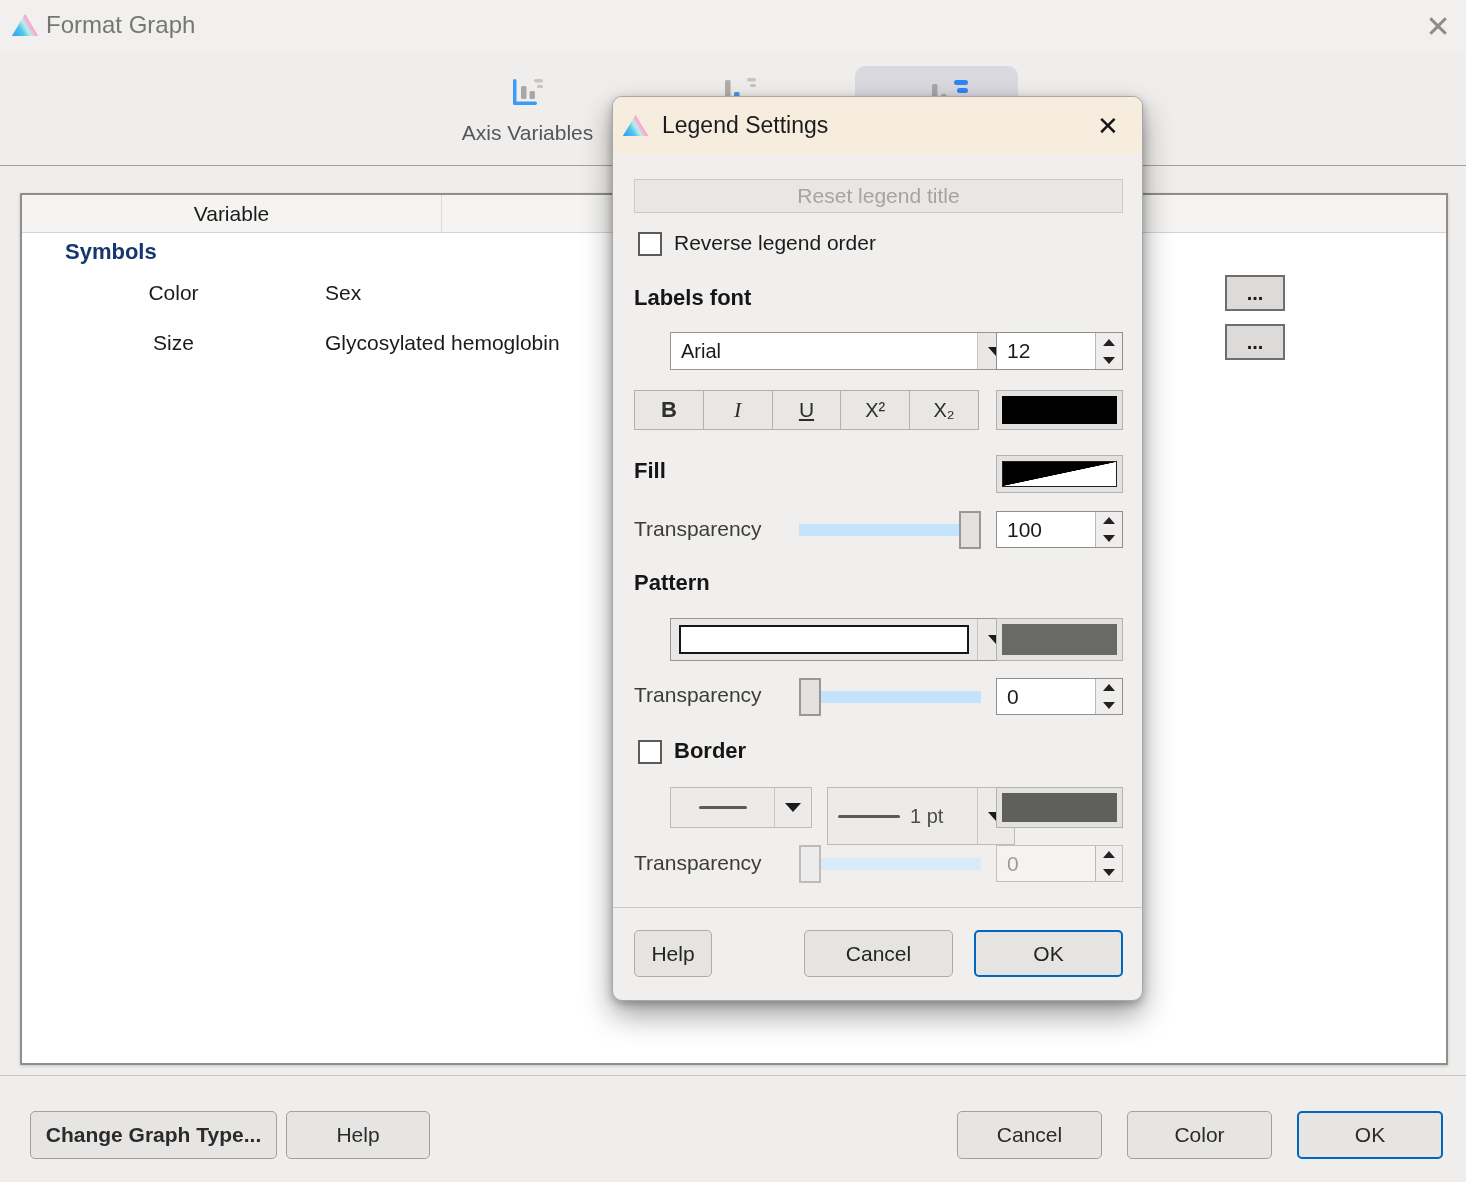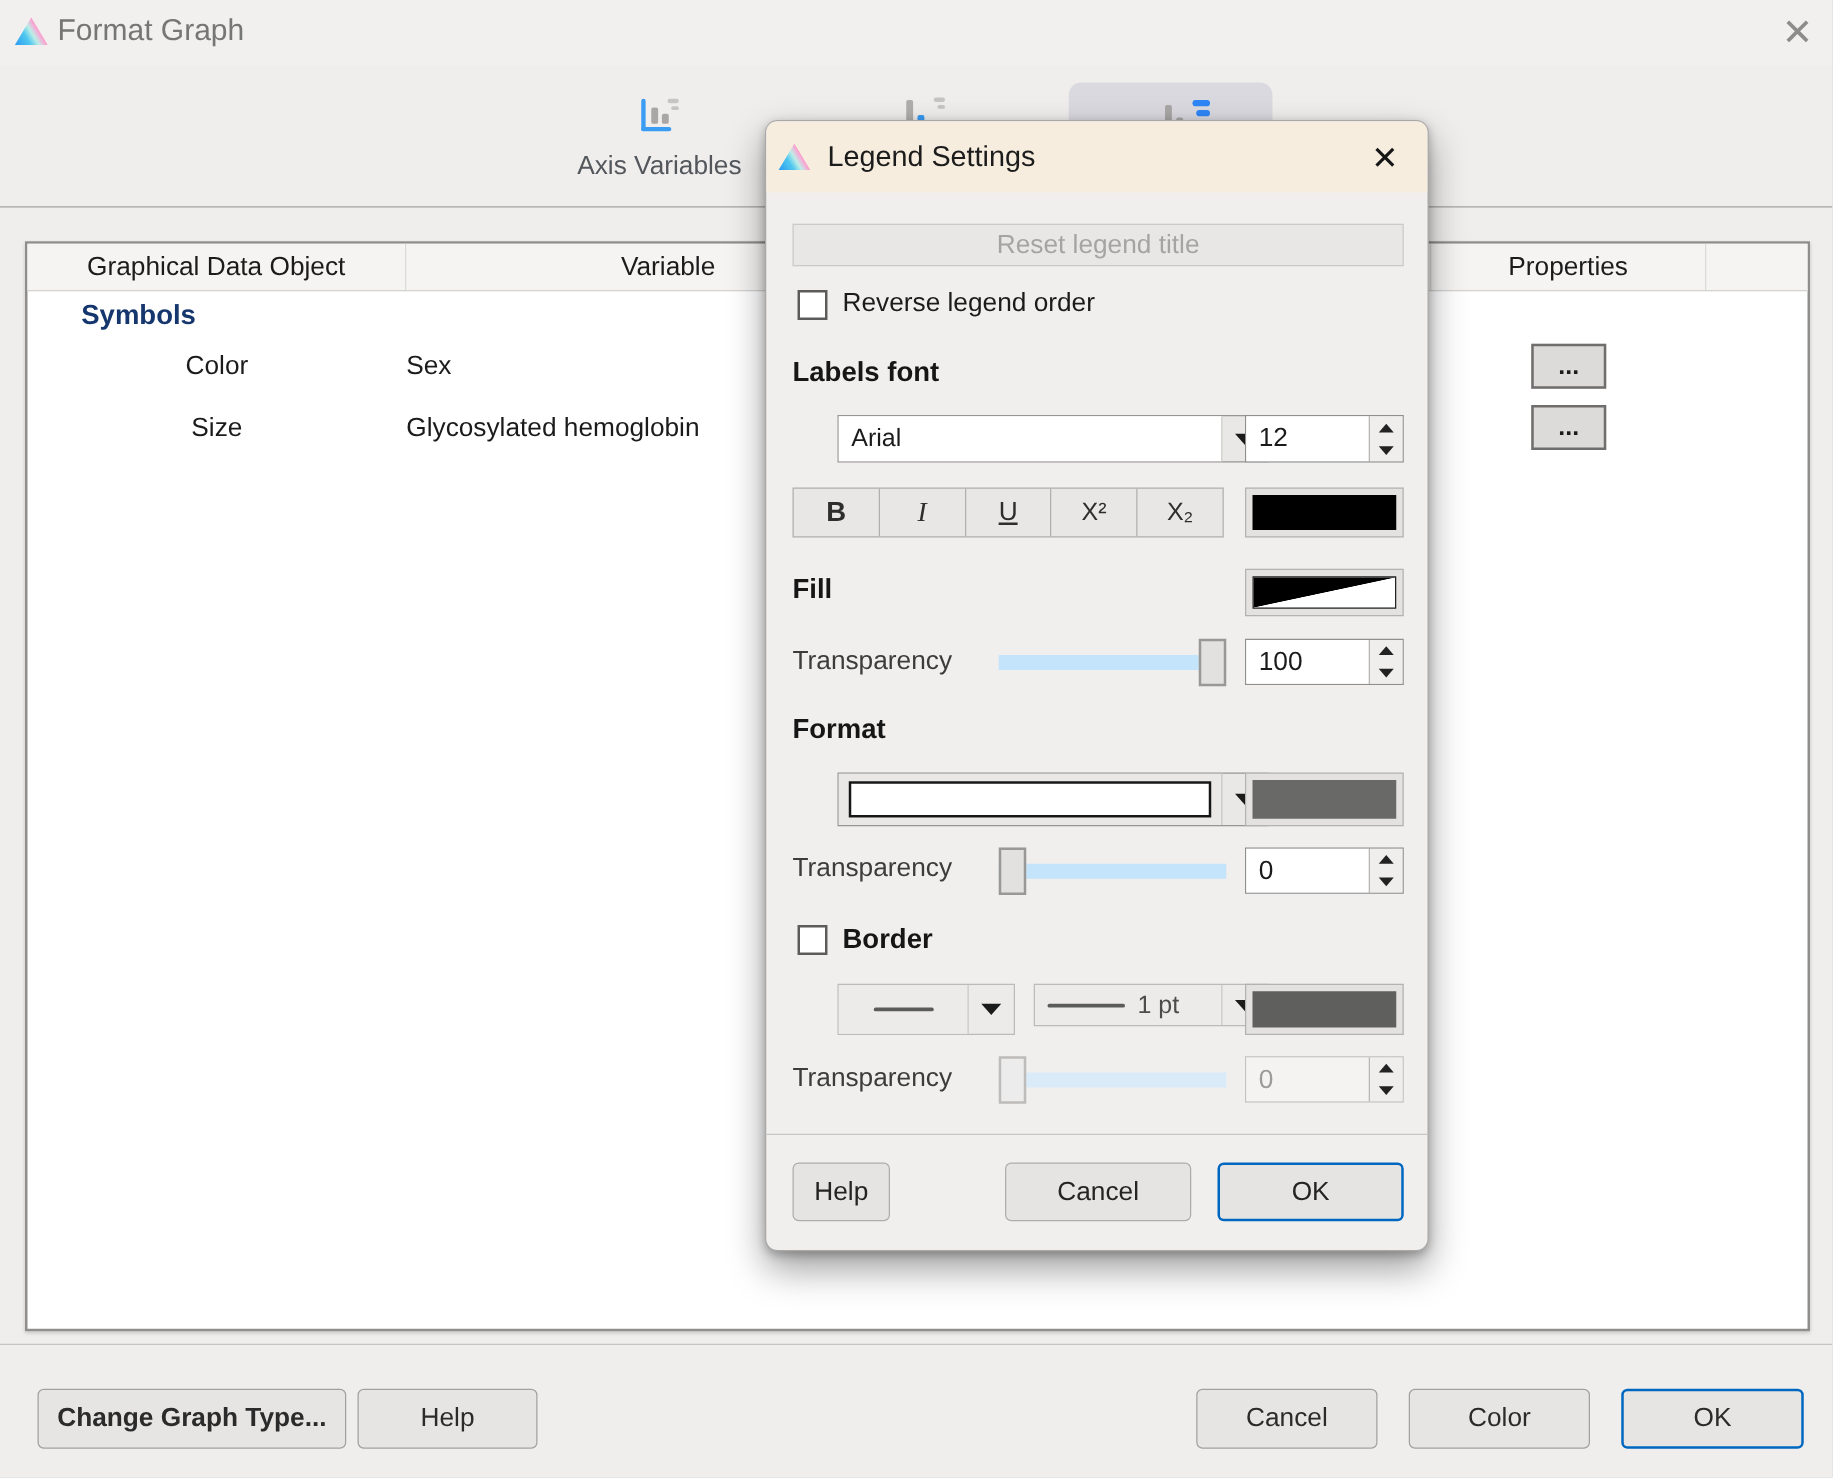--- a/index.html
+++ b/index.html
@@ -115,21 +115,21 @@
   #pattern-swatch .inner { background:#696968; }
   #border-swatch { left:383px; top:690px; width:127px; height:41px; }
   #border-swatch .inner { background:#5f5f5e; }
 
   #pattern-combo { left:21px; top:521px; width:345px; height:43px; }
   #pattern-combo .cfield { background:#e9e8e7; border-right:1px solid #c6c5c4; padding:6px 8px; }
   #pattern-combo .pattern-preview { width:100%; height:100%; background:#ffffff; border:2px solid #161616; }
 
   #linestyle-combo { left:21px; top:690px; width:142px; height:41px; border-color:#bcbbba; background:#ecebea; }
   #linestyle-combo .cfield { background:#ecebea; justify-content:center; padding-left:0; border-right:1px solid #c9c8c7; }
-  #width-combo { left:178px; top:690px; width:188px; height:34px; border-color:#bcbbba; background:#ecebea; }
+  #width-combo { left:178px; top:690px; width:188px; height:58px; border-color:#bcbbba; background:#ecebea; }
   #width-combo .cfield { background:#ecebea; border-right:1px solid #c9c8c7; gap:10px; }
   .line-sample { height:3px; background:#5b5b5a; border-radius:2px; }
   #width-combo .wlabel { font-size:20px; color:#4c4c4b; }
 
   
   .slider { position:absolute; width:182px; height:38px; }
   .slider .track { position:absolute; left:0; right:0; top:13px; height:12px; background:#c3e4fa; }
   .slider .thumb { position:absolute; top:0; width:22px; height:38px; background:#e2e1e0; border:2px solid #999897; }
   .slider.at-right .thumb { right:0; }
   .slider.at-left .thumb { left:0; }
@@ -200,21 +200,20 @@
         <rect x="14" y="10" width="5.5" height="24" rx="1.5" fill="#a9a7a5"></rect>
         <rect x="23" y="20" width="5.5" height="14" rx="1.5" fill="#a9a7a5"></rect>
         <rect x="36" y="6" width="14" height="5" rx="2.5" fill="#2f86f6"></rect>
         <rect x="39" y="14" width="11" height="5" rx="2.5" fill="#2f86f6"></rect>
       </svg>
     </div>
   </div>
 
   <div id="table-panel">
     <div id="table-header">
-      <div class="th" id="th-gdo">Graphical Data Object</div>
       <div class="th" id="th-var">Variable</div>
       <div class="th" id="th-hidden"></div>
       <div class="th" id="th-prop">Properties</div>
       <div class="th" id="th-blank"></div>
     </div>
     <div id="group-symbols">Symbols</div>
 
     <div class="cell-obj" style="top:86px">Color</div>
     <div class="cell-var" style="top:86px">Sex</div>
     <div class="props-btn" style="top:80px">...</div>
@@ -294,21 +293,21 @@
       <div class="sbtns">
         <div>
             <div class="tri-up-s"></div>
           </div>
         <div>
             <div class="tri-down-s"></div>
           </div>
       </div>
     </div>
 
-    <div class="dlg-heading" style="left:21px; top:473px">Format</div>
+    <div class="dlg-heading" style="left:21px; top:473px">Pattern</div>
     <div class="combo" id="pattern-combo">
       <div class="cfield">
           <div class="pattern-preview"></div>
         </div>
       <div class="carrow">
           <div class="tri-down"></div>
         </div>
     </div>
     <div class="swatch" id="pattern-swatch">
         <div class="inner"></div>

